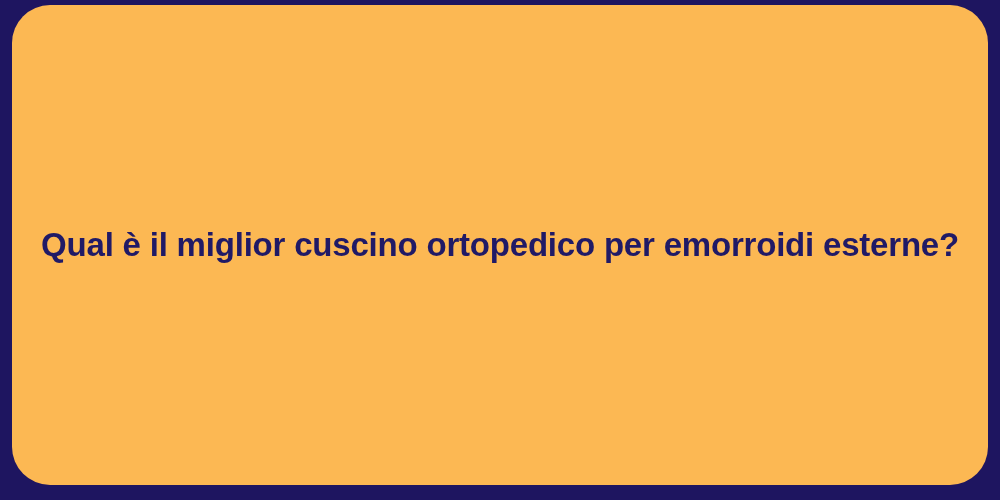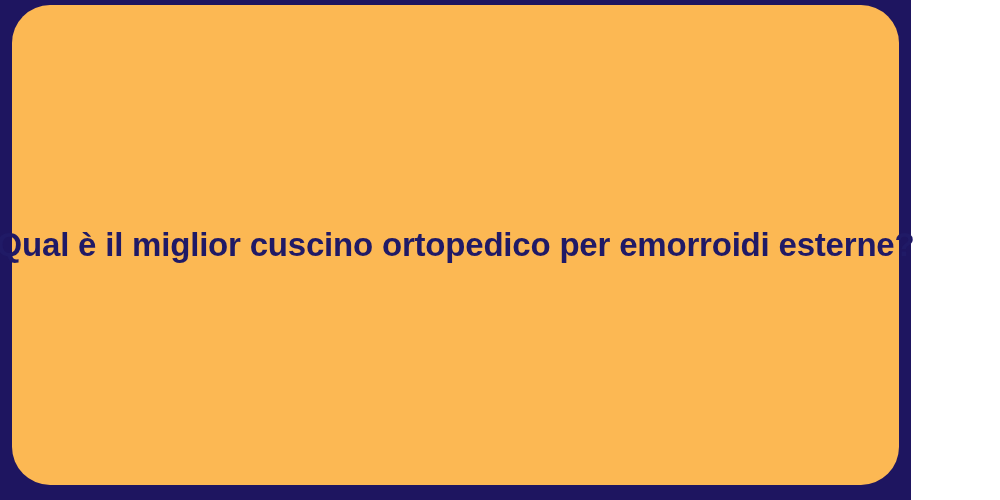--- a/index.html
+++ b/index.html
@@ -11,21 +11,21 @@
   body {
     width: 1000px;
     height: 500px;
     overflow: hidden;
     font-family: "Liberation Sans", sans-serif;
   }
 
   .frame {
     position: relative;
     box-sizing: border-box;
-    width: 911px;
+    width: 1000px;
     height: 500px;
     background: #1E1560;
     padding: 5px 12px 15px 12px;
   }
 
   .panel {
     box-sizing: border-box;
     width: 100%;
     height: 100%;
     background: #FCB853;

